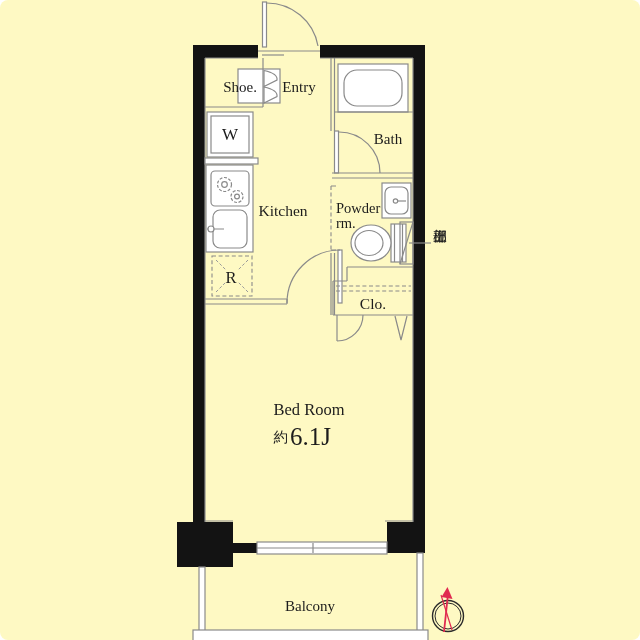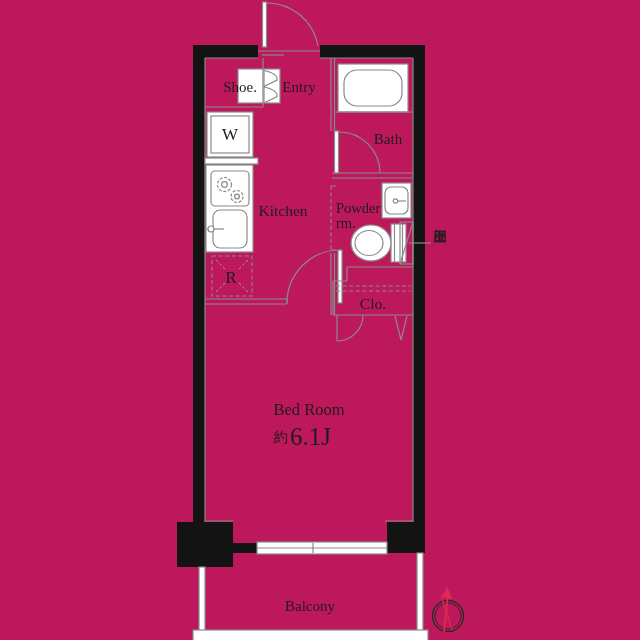--- a/index.html
+++ b/index.html
@@ -1,17 +1,17 @@
 <!DOCTYPE html>
 <html><head>
 <meta charset="utf-8">
 <style>
   html,body{margin:0;padding:0;background:#ffffff;}
-  .stage{position:relative;width:640px;height:640px;background:#be185d;overflow:hidden;
-         font-family:"Liberation Serif","DejaVu Serif",serif;}
+  .stage{position:relative;width:640px;height:640px;background:#fef9c3;overflow:hidden;
+         font-family:"Liberation Serif","DejaVu Serif",serif;border-radius:8px;}
   svg{display:block;}
   .wall{fill:#131313;stroke:none;}
   .ln{stroke:#8a8a8a;stroke-width:1.2;fill:none;}
   .lnw{stroke:#8a8a8a;stroke-width:1.2;fill:#ffffff;}
   .lnd{stroke:#8a8a8a;stroke-width:1.1;fill:none;stroke-dasharray:4 2.6;}
   .lnd2{stroke:#9a9a9a;stroke-width:1;fill:none;stroke-dasharray:3 2;}
   .t{fill:#1c1c1c;font-family:"Liberation Serif","DejaVu Serif",serif;}
   .vtext{writing-mode:vertical-rl;text-orientation:upright;}
 </style>
 </head>

